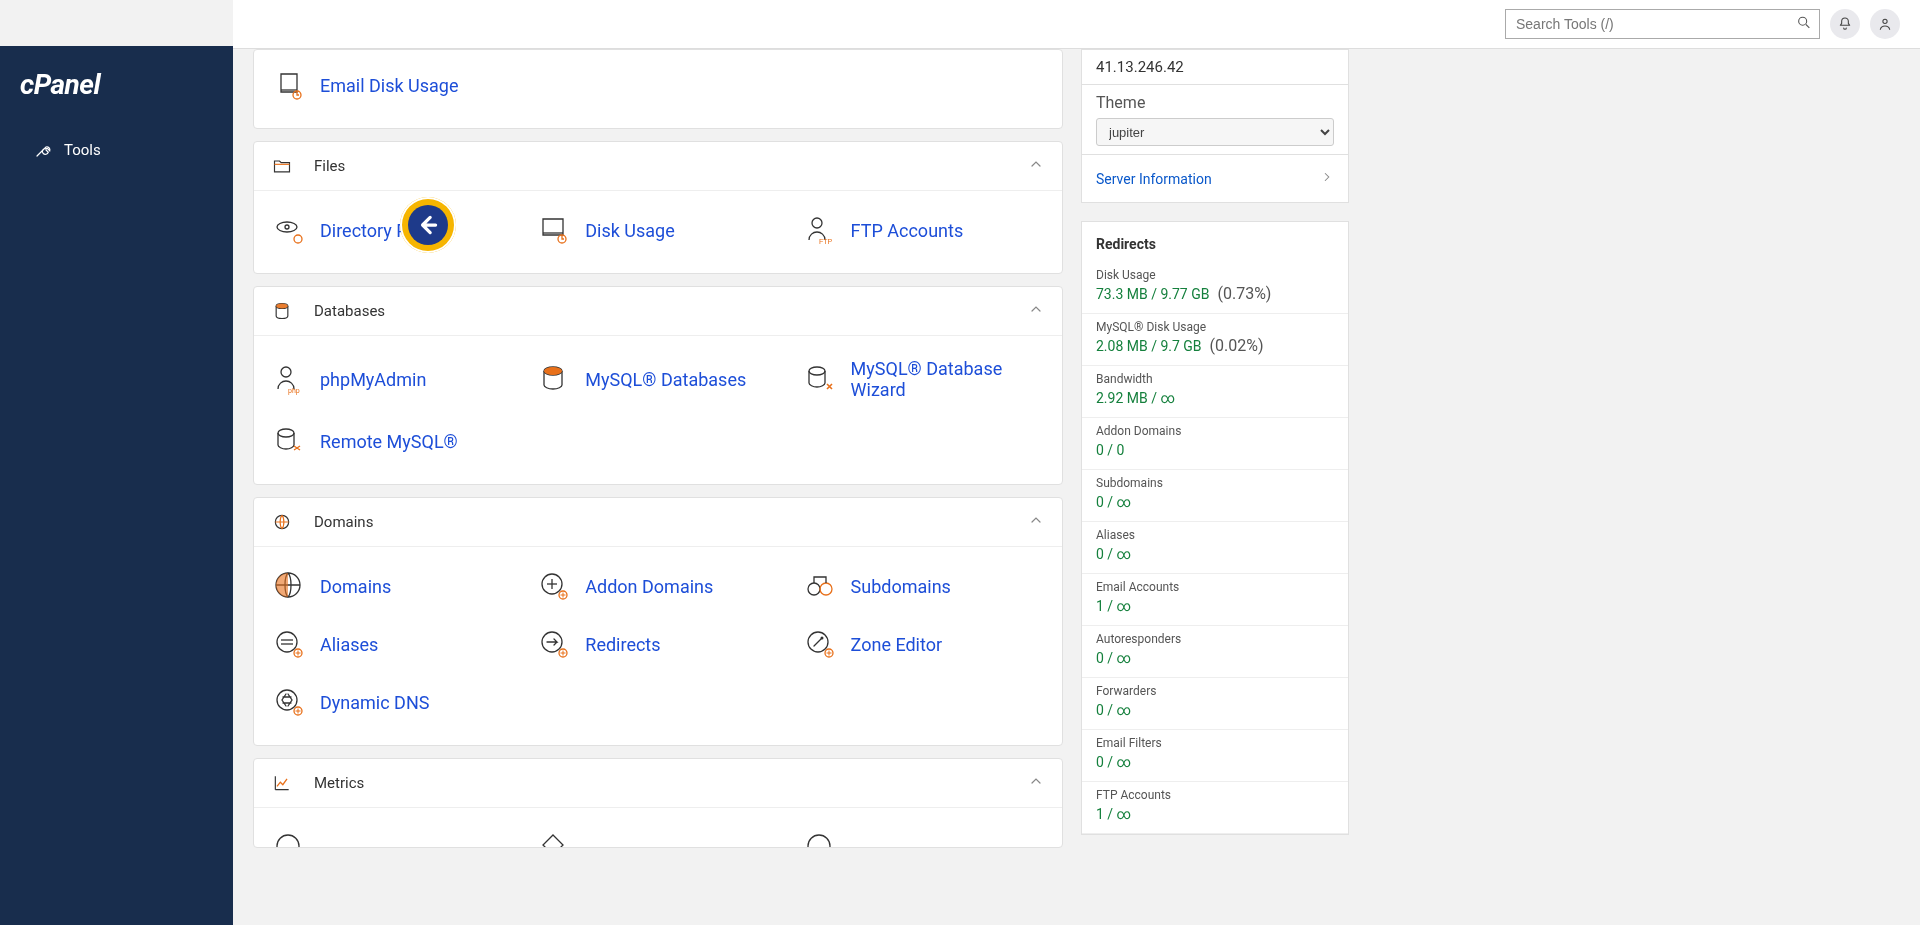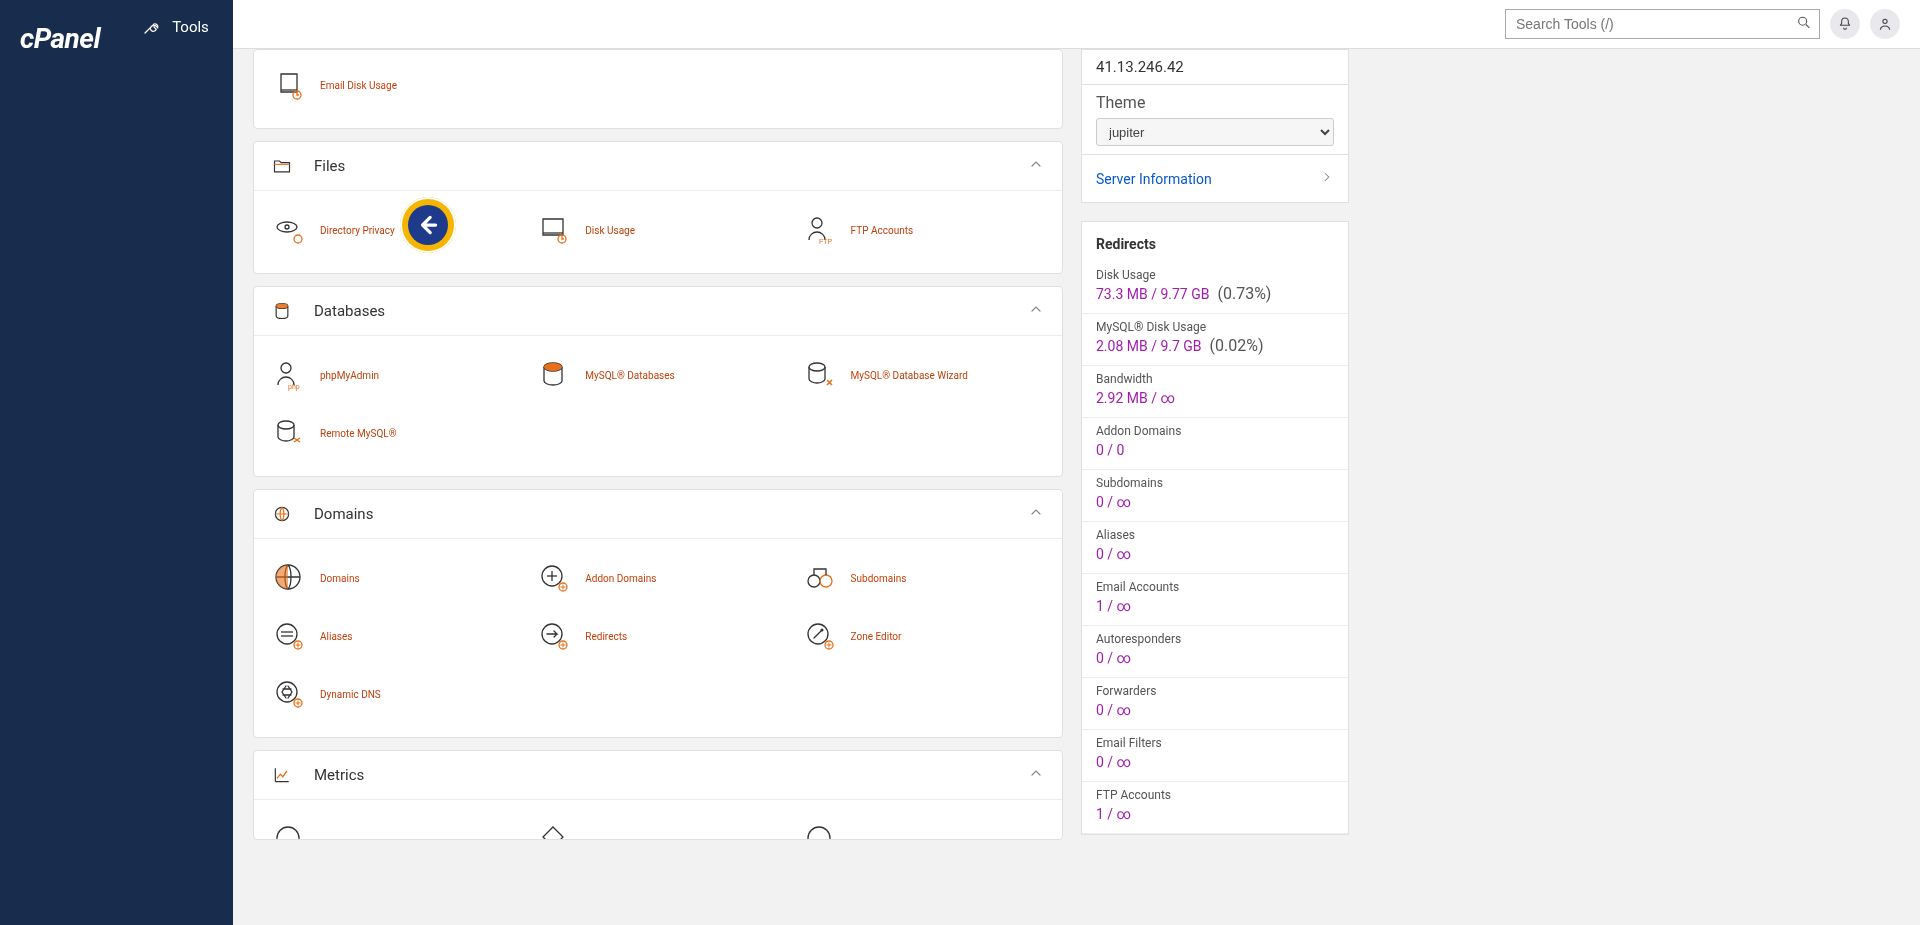--- a/index.html
+++ b/index.html
@@ -3,24 +3,24 @@
 <meta charset="utf-8">
 <style>
   * { box-sizing: border-box; margin: 0; padding: 0; }
   body { font-family: -apple-system, BlinkMacSystemFont, "Segoe UI", Roboto, "Helvetica Neue", Arial, sans-serif; background:#f2f2f2; color:#333; width:1920px; height:925px; overflow:hidden;}
   a { text-decoration: none; }
 
   
   #root { display:flex; width:100%; height:100%; }
 
   
-  .sidebar { width:233px; background:#182d4d; color:#fff; flex:0 0 233px; display:flex; flex-direction:row; }
+  .sidebar { width:233px; background:#182d4d; color:#fff; flex:0 0 233px; display:flex; flex-direction:column;margin-top:46px; }
   .logo-wrap { padding:22px 20px; }
   .logo-text { font-size:28px; font-weight:700; color:#fff; letter-spacing:-0.5px; font-style:italic;}
-  .nav { padding:8px 0;}
+  .nav { padding:8px 12px;}
   .nav-item { display:flex; align-items:center; gap:12px; padding:10px 22px; color:#fff; font-size:15px; cursor:pointer;}
   .nav-item svg { width:18px; height:18px; }
 
   
   .topbar { height:49px; background:#fff; border-bottom:1px solid #ddd; display:flex; align-items:center; justify-content:flex-end; padding:0 20px; gap:10px;}
   .search-wrap { position:relative; }
   .search-input { width:315px; height:30px; border:1px solid #aaa; border-radius:0; padding:4px 30px 4px 10px; font-size:14px; color:#555;}
   .search-input::placeholder{color:#777;}
   .search-btn { position:absolute; right:4px; top:50%; transform:translateY(-50%); background:none; border:none; cursor:pointer; padding:4px;}
   .icon-btn-circle { width:30px; height:30px; border-radius:50%; background:#e9e9ed; display:flex; align-items:center; justify-content:center; cursor:pointer; border:none;}
@@ -35,21 +35,21 @@
   
   .panel { background:#fff; border:1px solid #e0e0e0; border-radius:4px; margin-top:12px;}
   .panel-header{ display:flex; align-items:center; justify-content:space-between; padding:14px 18px; cursor:pointer;}
   .panel-header-left{display:flex;align-items:center;gap:22px;}
   .panel-title{font-size:15px; color:#333;}
   .panel-body{ padding:10px 6px 14px 6px; border-top:1px solid #eee;}
   .chevron{color:#888;}
 
   .tool-grid{display:flex; flex-wrap:wrap;}
   .tool-item{display:flex; align-items:center; gap:14px; width:33.33%; padding:12px 12px; cursor:pointer;}
-  .tool-item .label{color:#c2410c; font-size:10px;}
+  .tool-item .label{color:#1d4ed8; font-size:18px;}
   .tool-icon{width:34px;height:34px;display:flex;align-items:center;justify-content:center;flex:0 0 34px;}
   .tool-icon svg{width:34px;height:34px;}
   
   
   .pointer-badge{position:absolute; width:56px;height:56px;border-radius:50%;background:#f6b500;display:flex;align-items:center;justify-content:center;box-shadow:0 0 0 2px #fff inset;}
   .pointer-badge .inner{width:40px;height:40px;border-radius:50%;background:#1e3a8a;display:flex;align-items:center;justify-content:center;}
   .pointer-badge svg{width:26px;height:26px;fill:#fff;}
 
   
   .trailing-panel-body{padding:6px 6px 14px 6px;}
@@ -61,21 +61,21 @@
   .info-row .val{color:#333;font-size:14px;}
   .info-row.big .val{font-size:15px;}
   .theme-select{width:100%;margin-top:4px;height:28px;border:1px solid #ccc;border-radius:3px;background:#f6f6f6;padding:0 8px;font-size:13px;color:#444;}
   .server-info-row{display:flex;justify-content:space-between;align-items:center;padding:14px 14px;border-bottom:1px solid #e0e0e0;cursor:pointer;}
   .server-info-row a{color:#0a58ca;font-size:14px;}
 
   .stats-block{background:#fff;border:1px solid #e0e0e0;margin-top:18px;}
   .stats-title{font-weight:700;font-size:14px;padding:14px 14px 10px;}
   .stat-row{padding:6px 14px 10px;border-bottom:1px solid #eee;}
   .stat-row .lbl{font-size:12px;color:#555;display:block;margin-bottom:2px;}
-  .stat-row .val{font-size:14px;color:#a21caf;}
+  .stat-row .val{font-size:14px;color:#15803d;}
   .stat-row .pct{color:#555;margin-left:8px;}
 
   
   .ico-stroke{stroke:#333;stroke-width:1.3;fill:none;}
   .ico-accent{stroke:#e8701a;fill:none;}
   
   .panel-header svg.hdr-icon{width:20px;height:20px;}
   
   .center-col, .right-col { position:relative; }
   .pointer-wrap{position:relative;}

